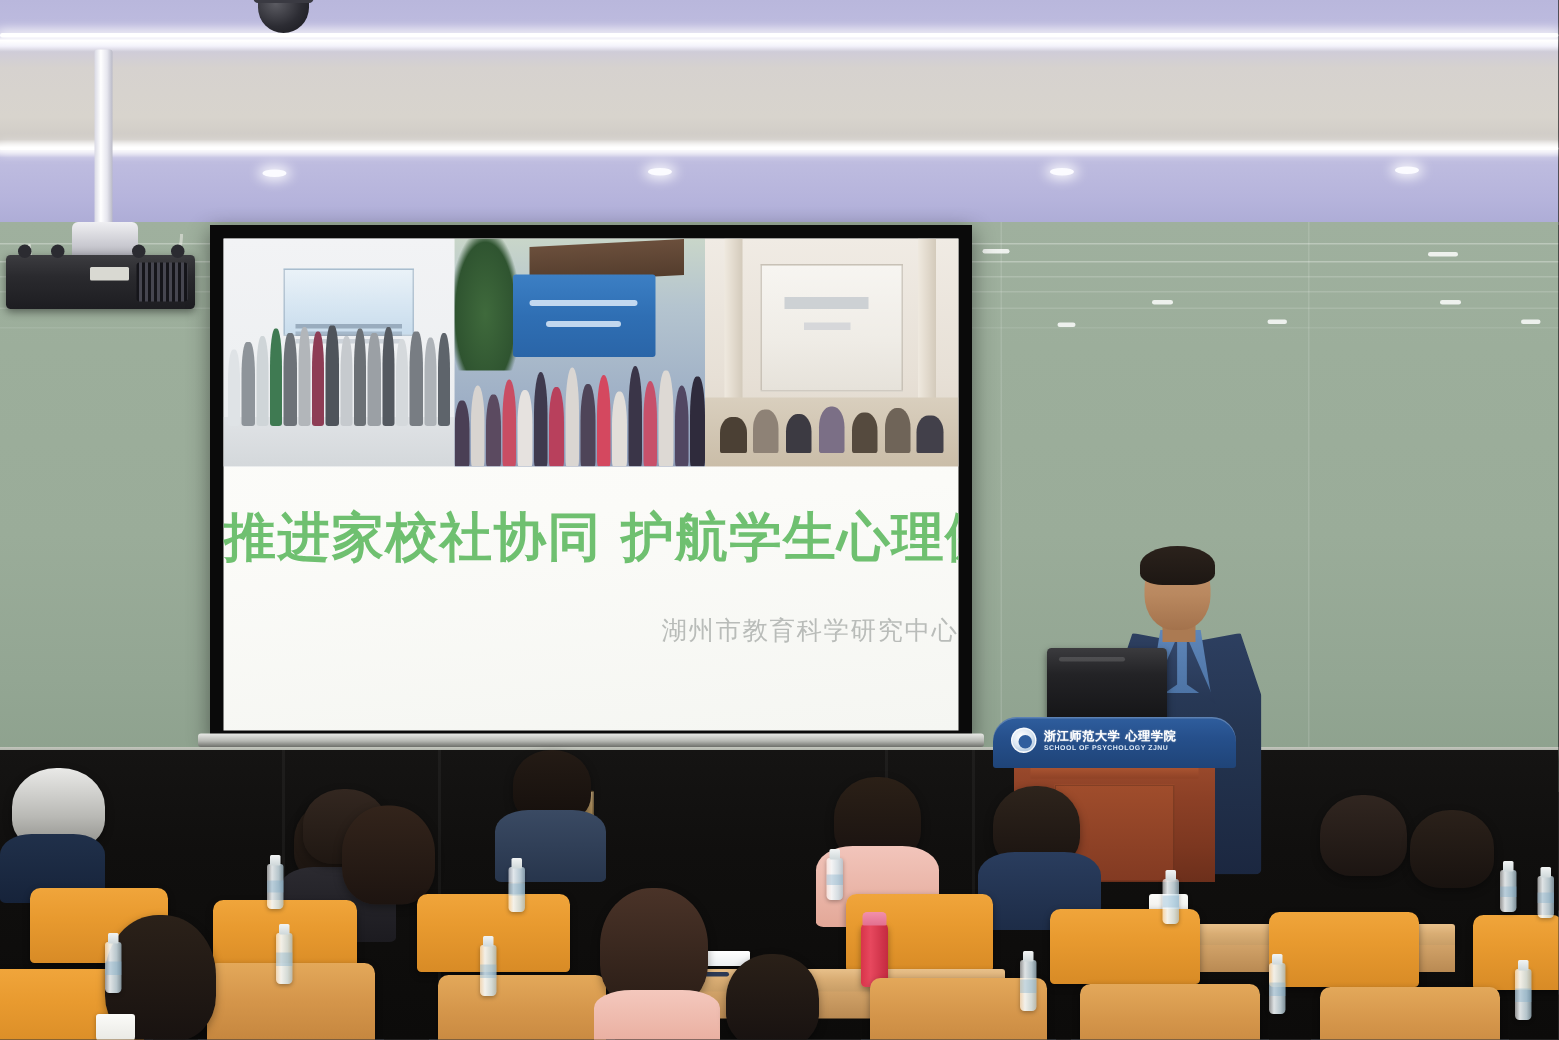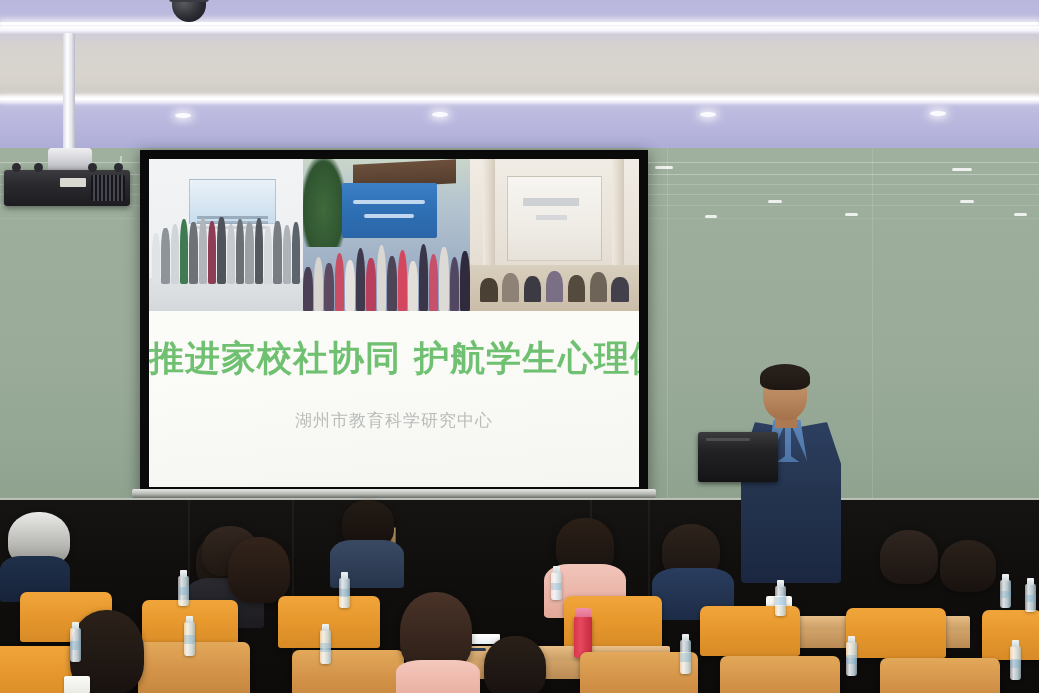--- a/index.html
+++ b/index.html
@@ -246,21 +246,21 @@
   .slide-title {
     position: absolute; left: 0; top: 176px; width: 100%;
     text-align: center;
     font-family: "DejaVu Sans", "Liberation Sans", sans-serif;
     font-size: 35px; font-weight: 700; letter-spacing: 1px;
     color: #6fc070;
     white-space: nowrap;
   }
   .slide-sub1 {
     position: absolute; left: 0; top: 250px; width: 100%;
-    text-align: center; font-size: 17px; color: #b9bcb9; letter-spacing: 1px;
+    text-align: right; font-size: 17px; color: #b9bcb9; letter-spacing: 1px;
     font-family: "DejaVu Sans", "Liberation Sans", sans-serif;
   }
   .slide-sub2 {
     position: absolute; left: 0; top: 288px; width: 100%;
     text-align: center; font-size: 17px; color: #b9bcb9; letter-spacing: 1px;
     font-family: "DejaVu Sans", "Liberation Sans", sans-serif;
   }
 
   
   .speaker { position: absolute; left: 735px; top: 368px; width: 110px; height: 215px; }
@@ -573,20 +573,28 @@
     <div class="sp-shirt"></div>
     <div class="sp-lapel-l"></div>
     <div class="sp-lapel-r"></div>
     <div class="sp-neck"></div>
     <div class="sp-head"></div>
     <div class="sp-hair"></div>
   </div>
 
   <div class="monitor"></div>
 
+  <div class="podium">
+    <div class="podium-body"></div>
+    <div class="podium-top">
+      <div class="podium-emblem"></div>
+      <div class="podium-cn">浙江师范大学 心理学院</div>
+      <div class="podium-en">SCHOOL OF PSYCHOLOGY ZJNU</div>
+    </div>
+  </div>
 
   <div class="audience">
 
     <div class="head" style="left:8px;  top:12px;  width:62px; height:54px; background:linear-gradient(180deg,#e9e9e7 0%,#b9b9b5 60%,#8d8d88 100%);"></div>
     <div class="body-blob" style="left:0px; top:56px; width:70px; height:46px; background:linear-gradient(180deg,#20304a 0%,#16233a 100%);"></div>
 
     <div class="head" style="left:196px; top:33px; width:60px; height:56px; background:linear-gradient(180deg,#2a2019 0%,#1a130f 100%);"></div>
     <div class="body-blob" style="left:186px; top:78px; width:78px; height:50px; background:linear-gradient(180deg,#2b2a30 0%,#1c1b20 100%);"></div>
 
     <div class="head" style="left:202px; top:26px; width:56px; height:50px; background:linear-gradient(180deg,#332720 0%,#1f1712 100%);"></div>

